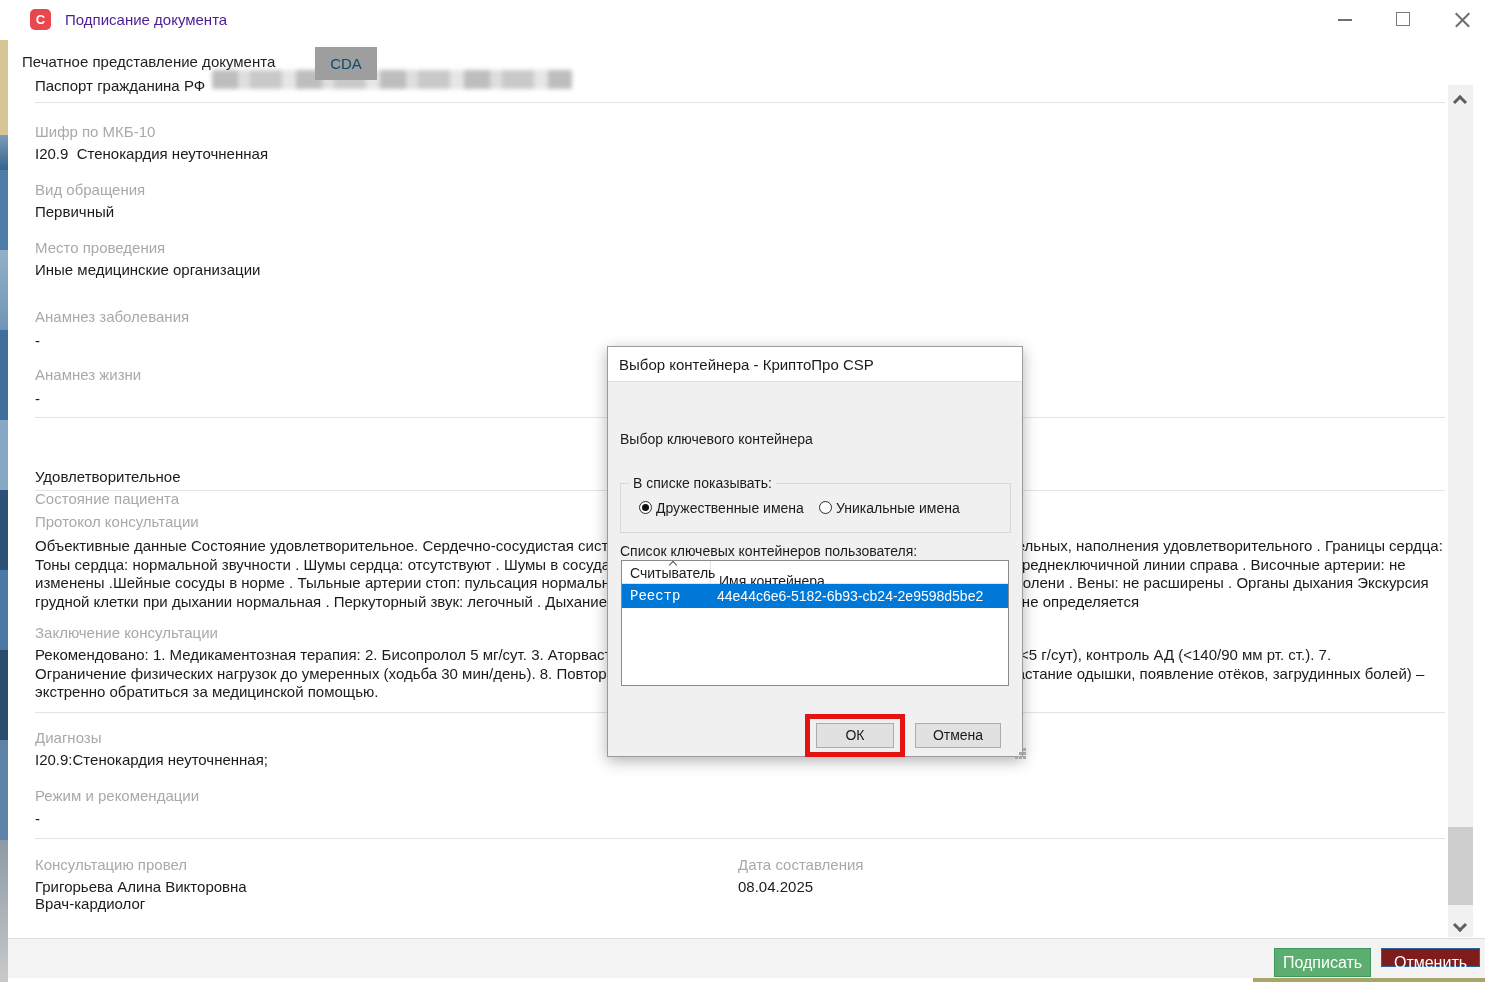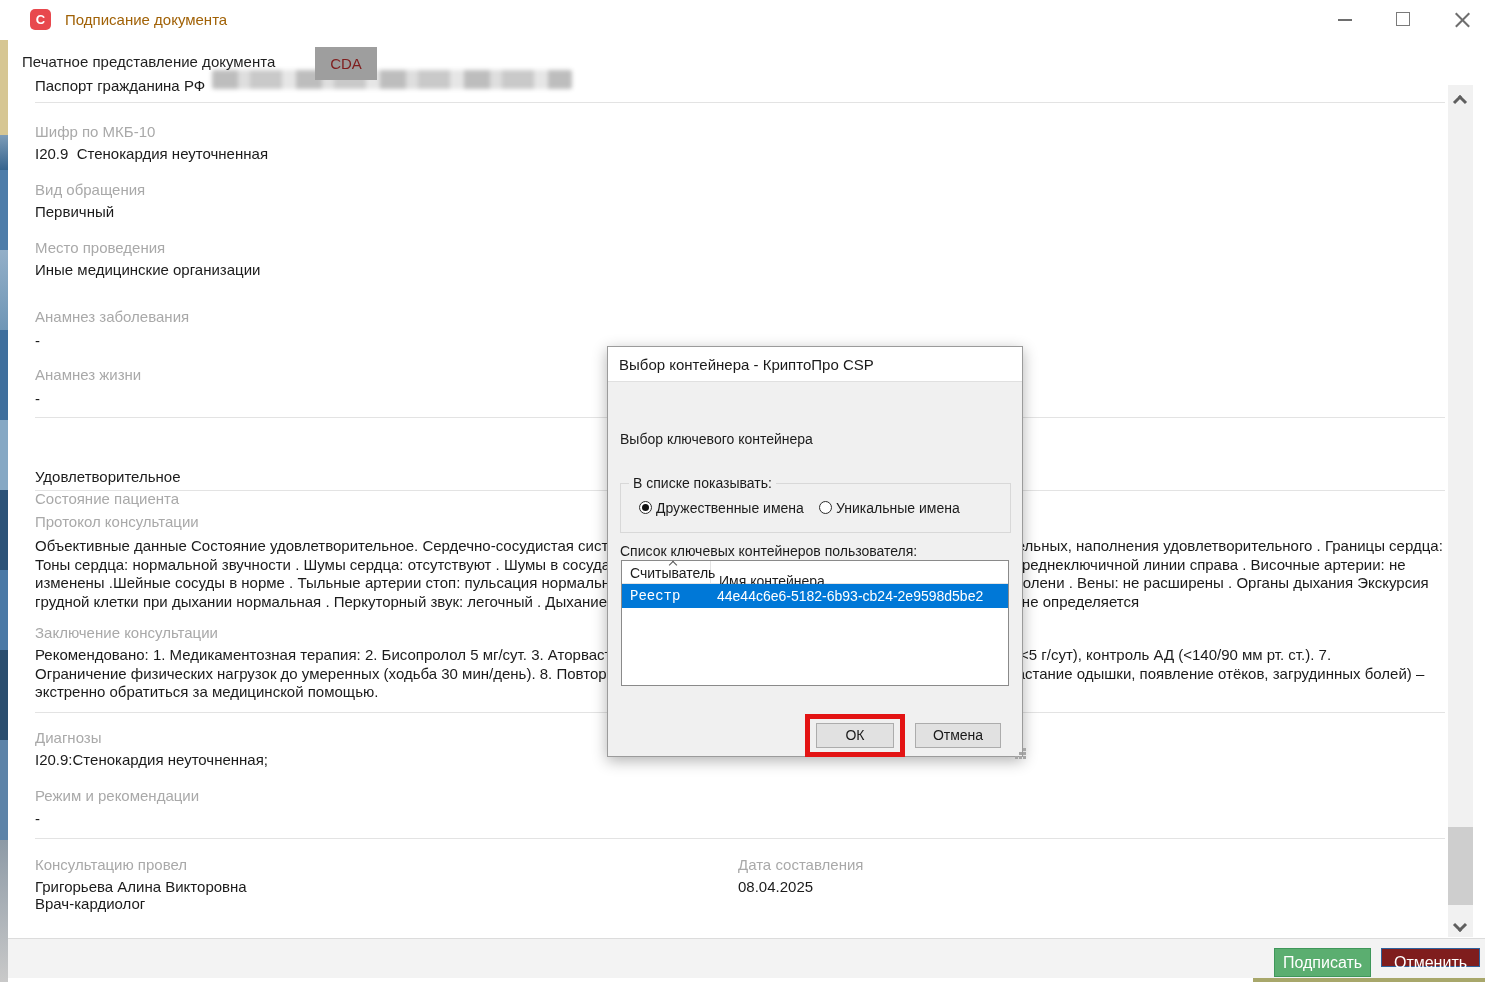--- a/index.html
+++ b/index.html
@@ -10,31 +10,31 @@
 
   
   .left-strip { left:0; top:40px; width:8px; height:942px;
     background:linear-gradient(180deg,#d6c693 0,#d6c693 95px,#7d9cb8 95px,#36648e 130px,#4d7ca9 130px,#4d7ca9 210px,#93afc8 210px,#6f96b6 290px,#3f6f9d 290px,#3f6f9d 380px,#86a8c4 380px,#86a8c4 450px,#2c5278 450px,#2c5278 530px,#4a79a6 530px,#4a79a6 610px,#2a4d6e 610px,#2a4d6e 700px,#5d83a8 700px,#5d83a8 800px,#8d9aa6 800px,#c9c9c9 942px); }
   .bottom-strip { left:1253px; top:977px; width:232px; height:5px; background:#a8a76b; }
 
   
   .titlebar { left:8px; top:0; right:0; height:40px; background:#fff; }
   .app-logo { left:22px; top:9px; width:21px; height:21px; border-radius:5px; background:#e8484d;
     color:#fff; font-weight:bold; font-size:13px; text-align:center; line-height:21px; }
-  .win-title { left:57px; top:11px; font-size:15px; color:#a16207; }
+  .win-title { left:57px; top:11px; font-size:15px; color:#4c1d95; }
   .winbtn { width:28px; height:28px; top:6px; cursor:default; }
   .btn-min { left:1323px; } .btn-max { left:1381px; } .btn-close { left:1440px; }
   .ic-min { left:7px; top:13px; width:14px; height:2px; background:#6e6e6e; }
   .ic-max { left:7px; top:6px; width:14px; height:14px; border:1.5px solid #7a7a7a; }
   .ic-close-a,.ic-close-b { left:5px; top:13px; width:19px; height:1.8px; background:#6e6e6e; }
   .ic-close-a { transform:rotate(45deg); } .ic-close-b { transform:rotate(-45deg); }
 
   
   .tab1 { left:22px; top:53px; font-size:15px; color:#1f1f1f; z-index:3; }
-  .tab2 { left:315px; top:47px; width:62px; height:33px; background:#9e9e9e; color:#7f1d1d;
+  .tab2 { left:315px; top:47px; width:62px; height:33px; background:#9e9e9e; color:#0c4a6e;
     font-size:15px; text-align:center; line-height:33px; z-index:3; }
 
   
   .lbl { color:#a9a9a9; font-size:15px; white-space:pre; }
   .val { color:#1b1b1b; font-size:15px; white-space:pre; }
   .hr { left:35px; width:1410px; height:1px; background:#e3e3e3; }
   .para { left:35px; width:1410px; font-size:15px; line-height:18.6px; color:#1b1b1b; }
   .para div { white-space:nowrap; overflow:hidden; }
   .redacted { left:212px; top:70px; width:360px; height:19px; border-radius:2px; z-index:1;
     background:repeating-linear-gradient(90deg,#bdbdbd 0 26px,#dedede 26px 38px,#c9c9c9 38px 70px,#e6e6e6 70px 84px);

